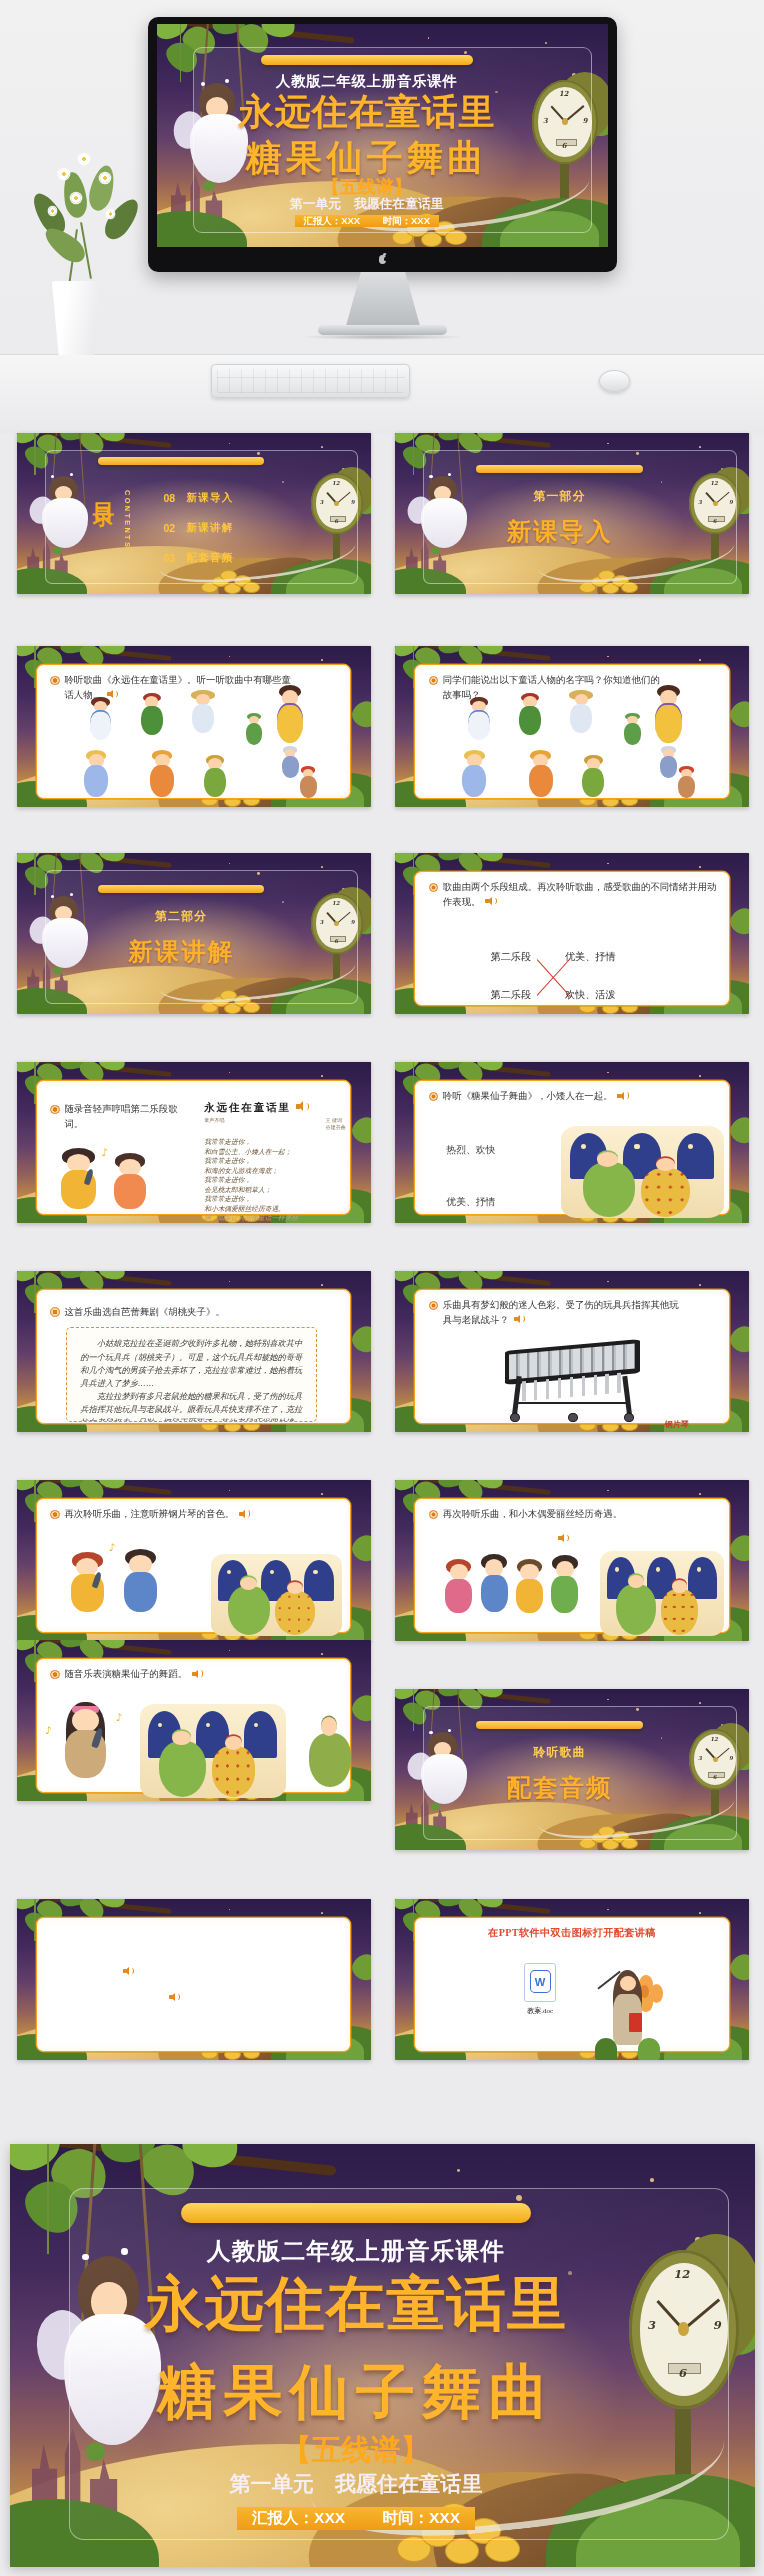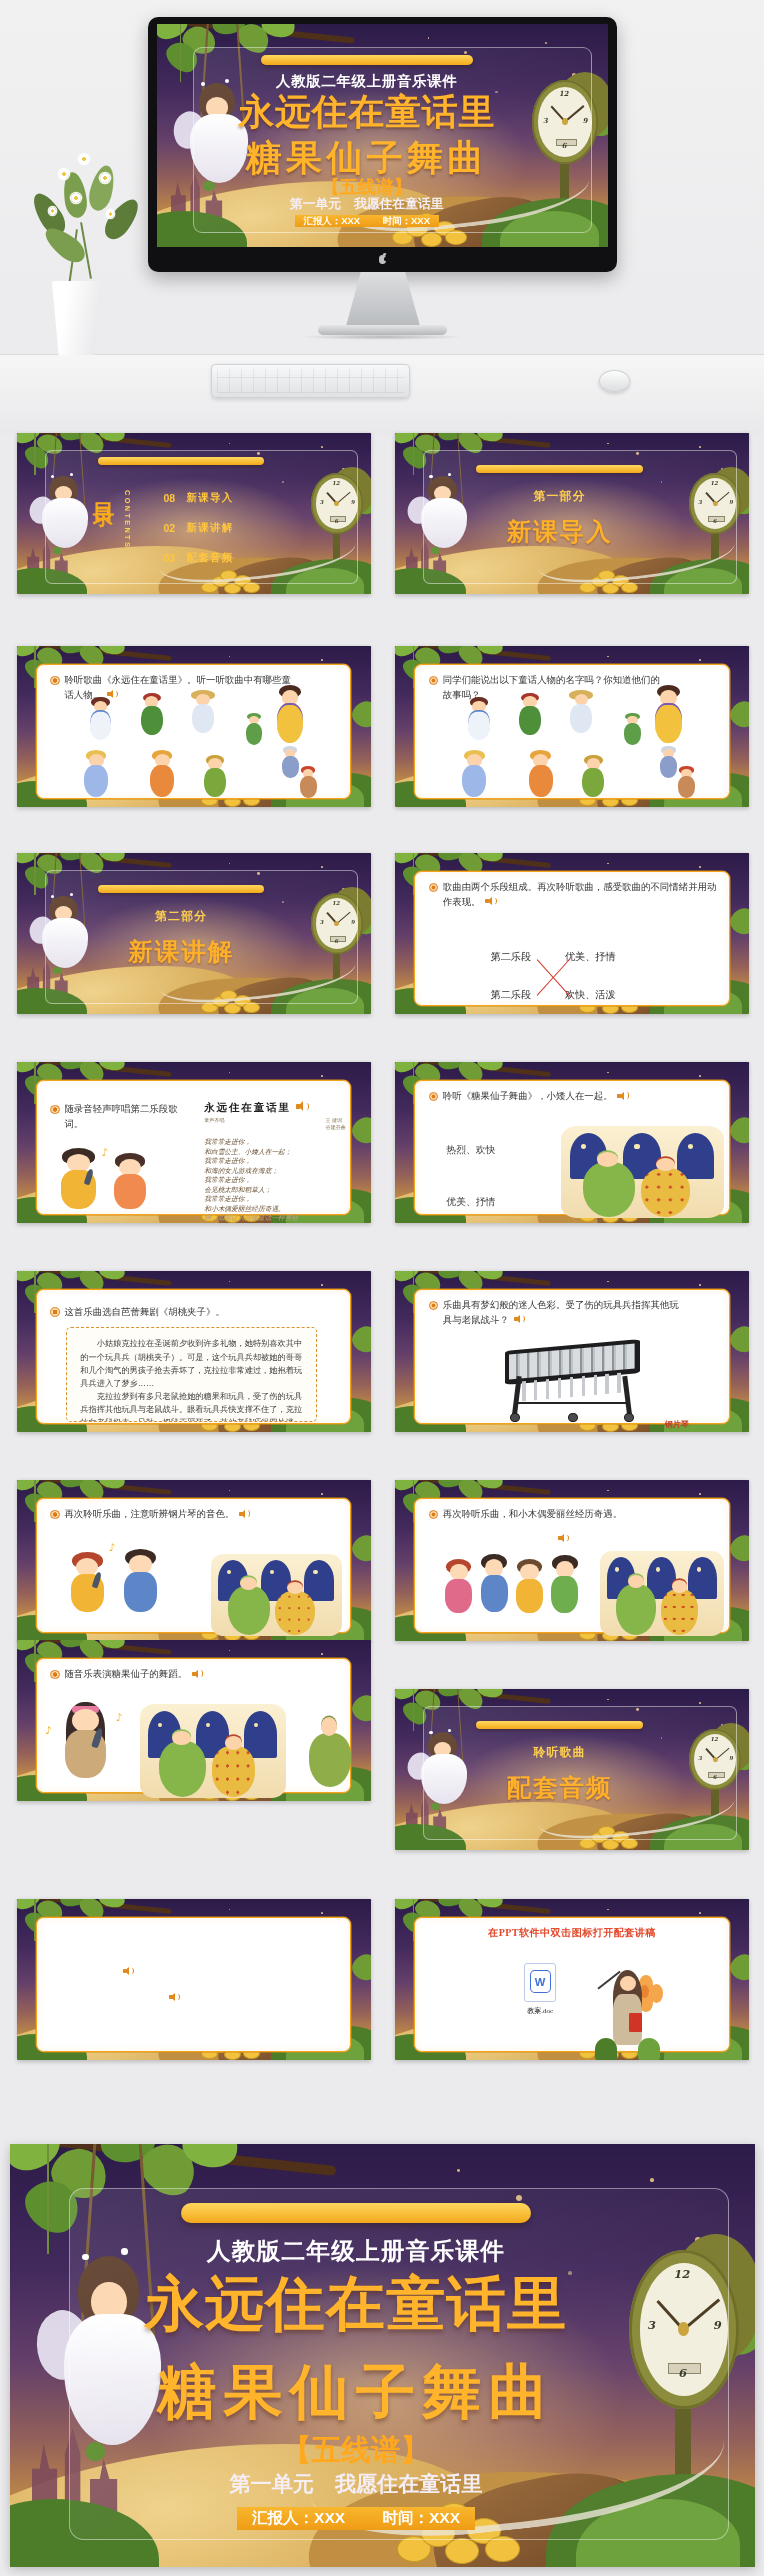--- a/index.html
+++ b/index.html
@@ -158,21 +158,21 @@
   
   .lyr{position:absolute;left:53%;right:7%;top:24%;bottom:3%;z-index:3;font-family:"Liberation Serif",serif;}
   .song{font-size:3em;font-weight:700;letter-spacing:.18em;color:#1f1f1f;white-space:nowrap;}
   .meta{display:flex;justify-content:space-between;margin-top:.5em;color:#8a7354;font-size:1.45em;}
   .credits span{display:block;line-height:1.3;}
   .lines{margin-top:1em;font-size:1.92em;line-height:1.42;color:#6b5335;font-style:italic;}
   .lines div:last-child{color:#b3a083;}
 
   
   .storybox{position:absolute;left:14%;width:63%;top:35%;bottom:6.5%;z-index:3;border:1.3px dashed #da9130;background:#fffdf7;border-radius:.6em;padding:1.1em 1.6em;font-size:2.35em;line-height:1.6;color:#3c3c3c;overflow:hidden;}
-  .storybox p{margin:0;text-indent:2em;}
+  .storybox p{margin:0;text-indent:2em;font-style:italic;}
 
   
   .opt{position:absolute;left:14.5%;z-index:3;font-size:2.8em;color:#3a3a3a;font-weight:500;}
   .o1{top:51%;} .o2{top:83%;}
 
   
   .vib{position:absolute;left:31%;width:38%;top:46%;height:48%;z-index:3;}
   .vib i{position:absolute;display:block;}
   .vframe{left:0;top:0;width:100%;height:44%;transform:skewY(-5deg);background:#1d1d1f;border-radius:6%;}
   .vbars{left:3%;top:5%;width:94%;height:32%;transform:skewY(-5deg);background:repeating-linear-gradient(90deg,#d9dcdf 0 5.5%,#8e9397 5.5% 7%,#bfc3c7 7% 8.5%);}

